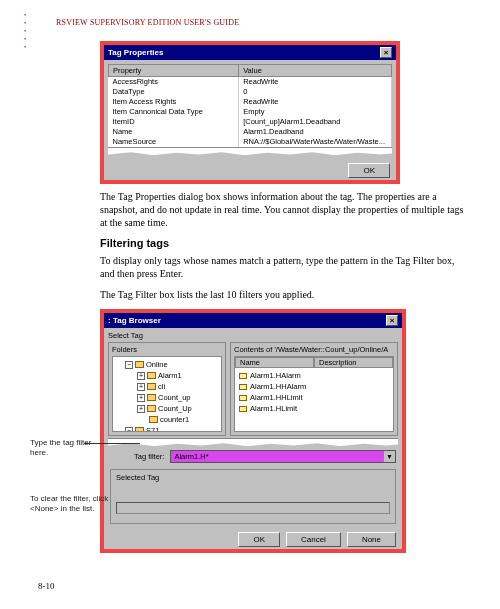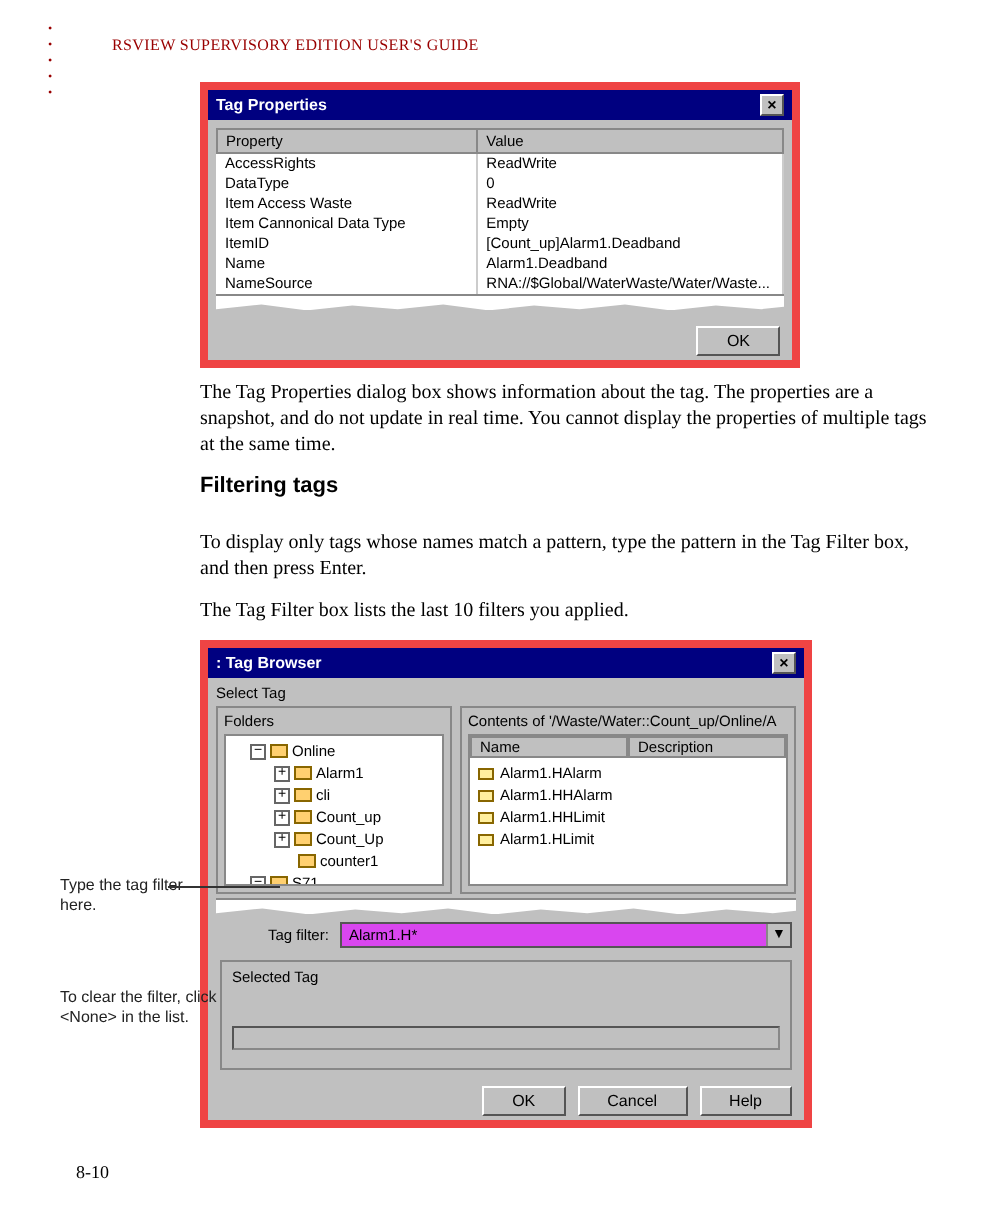--- a/index.html
+++ b/index.html
@@ -116,21 +116,21 @@
     padding: 2px 14px;
     font-size: 8px;
     font-family: Tahoma, Arial, sans-serif;
   }
   .bodytext {
     margin: 4px 0 8px 62px;
     font-size: 10px;
     line-height: 13px;
   }
   .h2 {
-    margin: 8px 0 16px 62px;
+    margin: 8px 0 5px 62px;
     font-size: 11px;
     font-weight: bold;
     font-family: Arial, sans-serif;
   }
   
   .tb-top {
     display: flex;
     gap: 4px;
     padding: 2px 4px;
   }
@@ -290,21 +290,21 @@
         </tr>
         <tr>
               <td>AccessRights</td>
               <td>ReadWrite</td>
             </tr>
         <tr>
               <td>DataType</td>
               <td>0</td>
             </tr>
         <tr>
-              <td>Item Access Waste</td>
+              <td>Item Access Rights</td>
               <td>ReadWrite</td>
             </tr>
         <tr>
               <td>Item Cannonical Data Type</td>
               <td>Empty</td>
             </tr>
         <tr>
               <td>ItemID</td>
               <td>[Count_up]Alarm1.Deadband</td>
             </tr>
@@ -416,21 +416,21 @@
     </div>
 
     <div class="selgroup">
       <div class="lbl">Selected Tag</div>
       <div class="readonly" style="margin-bottom:4px"></div>
     </div>
 
     <div class="btnrow">
       <div class="winbtn">OK</div>
       <div class="winbtn">Cancel</div>
-      <div class="winbtn">Help</div>
+      <div class="winbtn">None</div>
     </div>
   </div>
 </div>
 
 <div class="sidenote" style="top:438px">Type the tag filter here.</div>
 <div class="note-line" style="top:443px; left:84px; width:56px"></div>
 
 <div class="sidenote" style="top:494px">To clear the filter, click &lt;None&gt; in the list.</div>
 
 <div class="pagenum">8-10</div>

